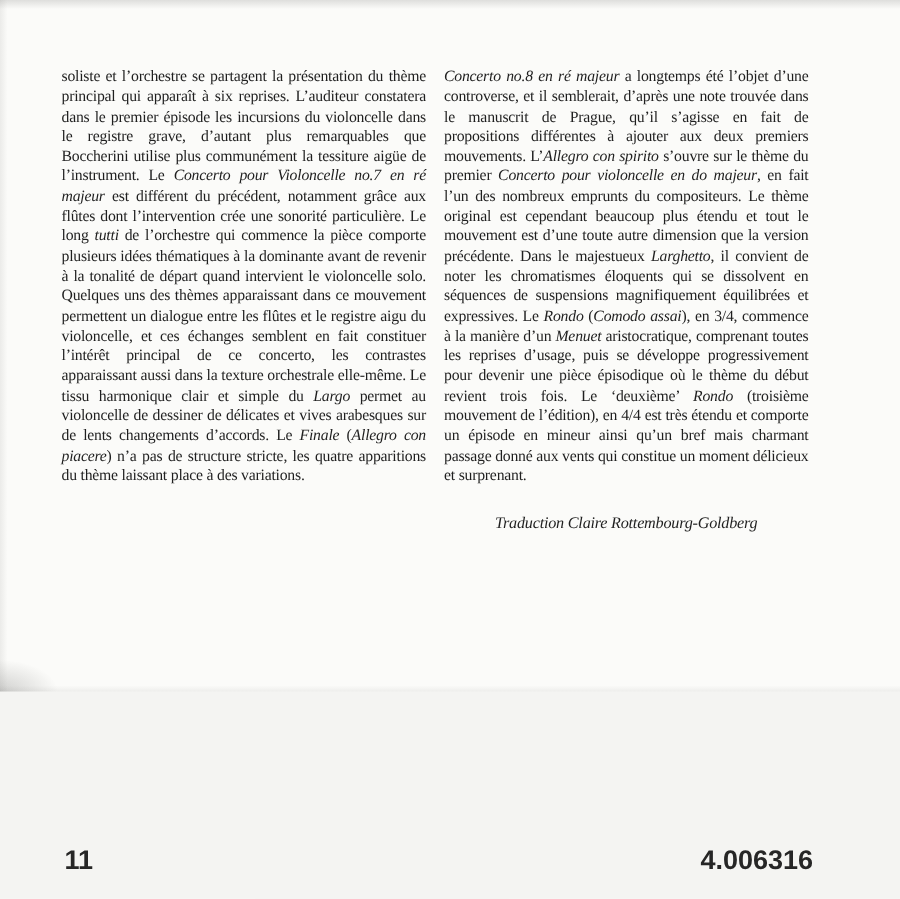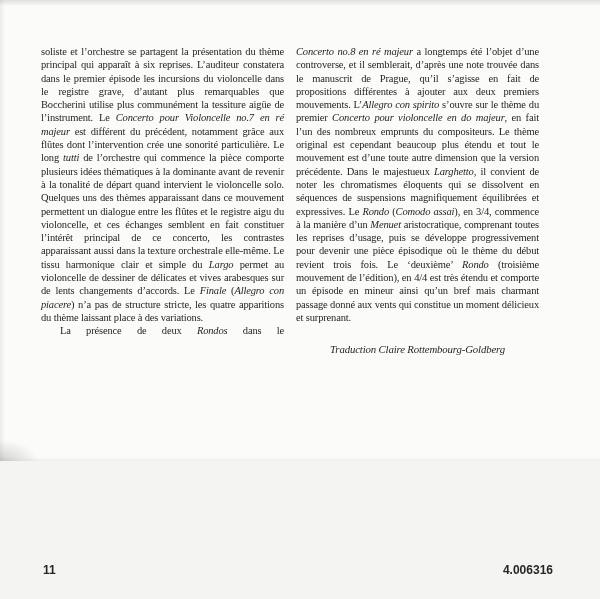--- a/index.html
+++ b/index.html
@@ -52,39 +52,38 @@
   .credit {
     margin: 19px 0 0 0;
     font-style: italic;
     text-align: center;
     text-align-last: center;
     font-size: 10.8px;
   }
   .footer {
     position: absolute;
     left: 43px;
-    right: 47px;
+    right: 58px;
     top: 563px;
     display: flex;
     justify-content: space-between;
     align-items: flex-end;
     font-family: "Liberation Sans", sans-serif;
     font-weight: bold;
-    font-size: 12px;
+    font-size: 18px;
     color: #262626;
   }
 </style>
 </head>
 <body>
 
 <div class="page">
 
   <div class="col col-left">
     <p class="para"><span>soliste et l’orchestre se partagent la présentation du thème principal qui apparaît à six reprises. L’auditeur constatera dans le premier épisode les incursions du violoncelle dans le registre grave, d’autant plus remarquables que Boccherini utilise plus communément la tessiture aigüe de l’instrument. Le </span><i>Concerto pour Violoncelle no.7 en ré majeur</i><span> est différent du précédent, notamment grâce aux flûtes dont l’intervention crée une sonorité particulière. Le long </span><i>tutti</i><span> de l’orchestre qui commence la pièce comporte plusieurs idées thématiques à la dominante avant de revenir à la tonalité de départ quand intervient le violoncelle solo. Quelques uns des thèmes apparaissant dans ce mouvement permettent un dialogue entre les flûtes et le registre aigu du violoncelle, et ces échanges semblent en fait constituer l’intérêt principal de ce concerto, les contrastes apparaissant aussi dans la texture orchestrale elle-même. Le tissu harmonique clair et simple du </span><i>Largo</i><span> permet au violoncelle de dessiner de délicates et vives arabesques sur de lents changements d’accords. Le </span><i>Finale</i><span> (</span><i>Allegro con piacere</i><span>) n’a pas de structure stricte, les quatre apparitions du thème laissant place à des variations.</span></p>
-    <p class="para indent"><span>La présence de deux </span><i>Rondos</i><span> dans le</span></p>
   </div>
 
   <div class="col col-right">
     <p class="para"><i>Concerto no.8 en ré majeur</i><span> a longtemps été l’objet d’une controverse, et il semblerait, d’après une note trouvée dans le manuscrit de Prague, qu’il s’agisse en fait de propositions différentes à ajouter aux deux premiers mouvements. L’</span><i>Allegro con spirito</i><span> s’ouvre sur le thème du premier </span><i>Concerto pour violoncelle en do majeur</i><span>, en fait l’un des nombreux emprunts du compositeurs. Le thème original est cependant beaucoup plus étendu et tout le mouvement est d’une toute autre dimension que la version précédente. Dans le majestueux </span><i>Larghetto</i><span>, il convient de noter les chromatismes éloquents qui se dissolvent en séquences de suspensions magnifiquement équilibrées et expressives. Le </span><i>Rondo</i><span> (</span><i>Comodo assai</i><span>), en 3/4, commence à la manière d’un </span><i>Menuet</i><span> aristocratique, comprenant toutes les reprises d’usage, puis se développe progressivement pour devenir une pièce épisodique où le thème du début revient trois fois. Le ‘deuxième’ </span><i>Rondo</i><span> (troisième mouvement de l’édition), en 4/4 est très étendu et comporte un épisode en mineur ainsi qu’un bref mais charmant passage donné aux vents qui constitue un moment délicieux et surprenant.</span></p>
     <p class="credit">Traduction Claire Rottembourg-Goldberg</p>
   </div>
 
   <div class="footer">
     <span>11</span>
     <span>4.006316</span>

